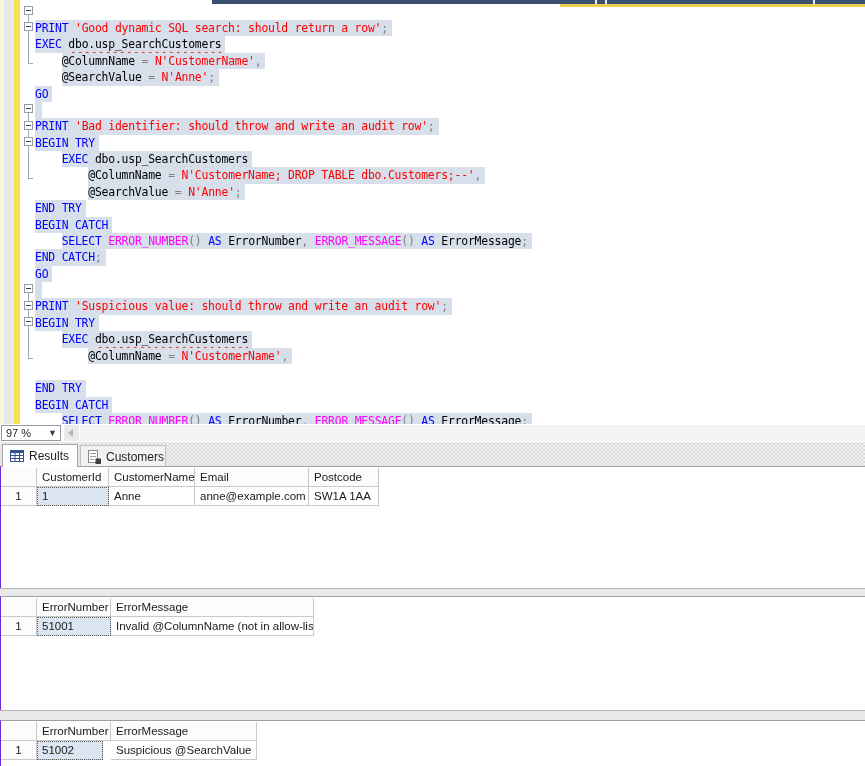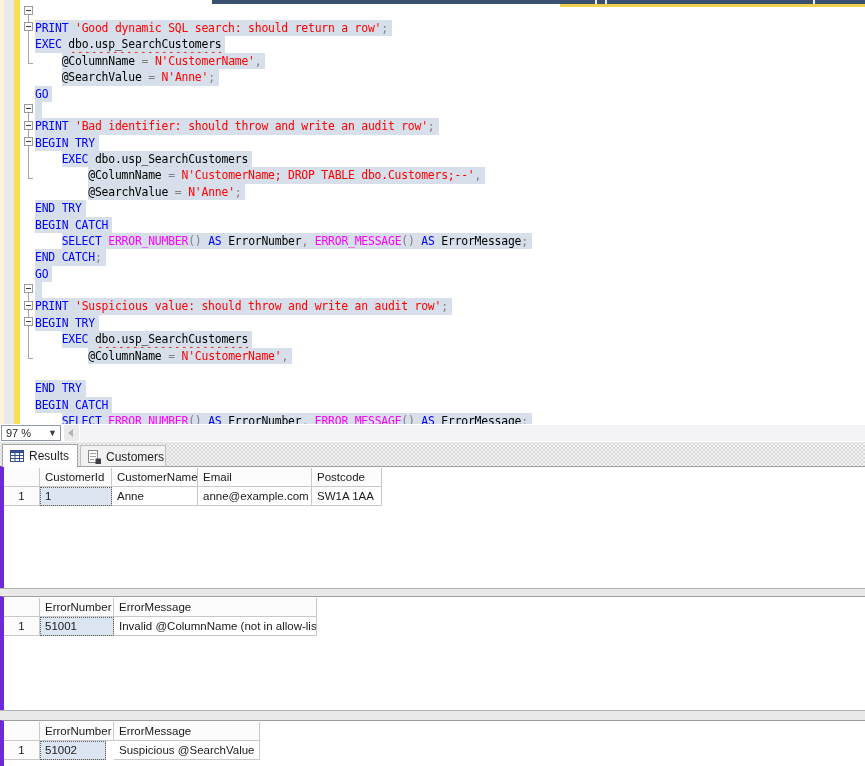--- a/index.html
+++ b/index.html
@@ -51,21 +51,21 @@
             background-color:#f3f3f3;
             background-image:radial-gradient(circle,#d9d9d9 0.8px,transparent 1px),
                              radial-gradient(circle,#d9d9d9 0.8px,transparent 1px);
             background-size:4px 4px;background-position:0 0,2px 2px;}
   .tab{position:absolute;display:flex;align-items:center;gap:5px;padding-left:7px;box-sizing:border-box;
        font-size:12px;color:#1e1e1e;}
   #tab-results{left:2px;top:2px;width:76px;height:23px;background:#fff;border:1px solid #a5a5a5;border-bottom:none;z-index:3;}
   #tab-messages{left:80px;top:3px;width:86px;height:22px;background:#f2f2f2;border:1px solid #c0c0c0;border-bottom:none;}
 
   
-  .grid-panel{position:absolute;left:0;width:865px;background:#fff;border-top:1px solid #9f9f9f;border-left:4px solid #6d28d9;box-sizing:border-box;}
+  .grid-panel{position:absolute;left:0;width:865px;background:#fff;border-top:1px solid #9f9f9f;border-left:1px solid #6d28d9;box-sizing:border-box;}
   .splitter{position:absolute;left:0;width:865px;background:#e9e9e9;border-top:1px solid #b3b3b3;box-sizing:border-box;}
   .gcell{position:absolute;height:19px;line-height:18px;box-sizing:border-box;font-size:11.5px;color:#1a1a1a;
          border-right:1px solid #c9c9c9;border-bottom:1px solid #c9c9c9;padding-left:5px;overflow:hidden;white-space:nowrap;}
   .ghead{background:#fcfcfc;}
   .gnum{background:#fcfcfc;padding-left:0;text-align:center;}
   .gdata{background:#fff;}
   .gsel{background:#dce6f2;outline:1px dotted #5f5f5f;outline-offset:-1px;}
 </style>
 </head>
 <body>

